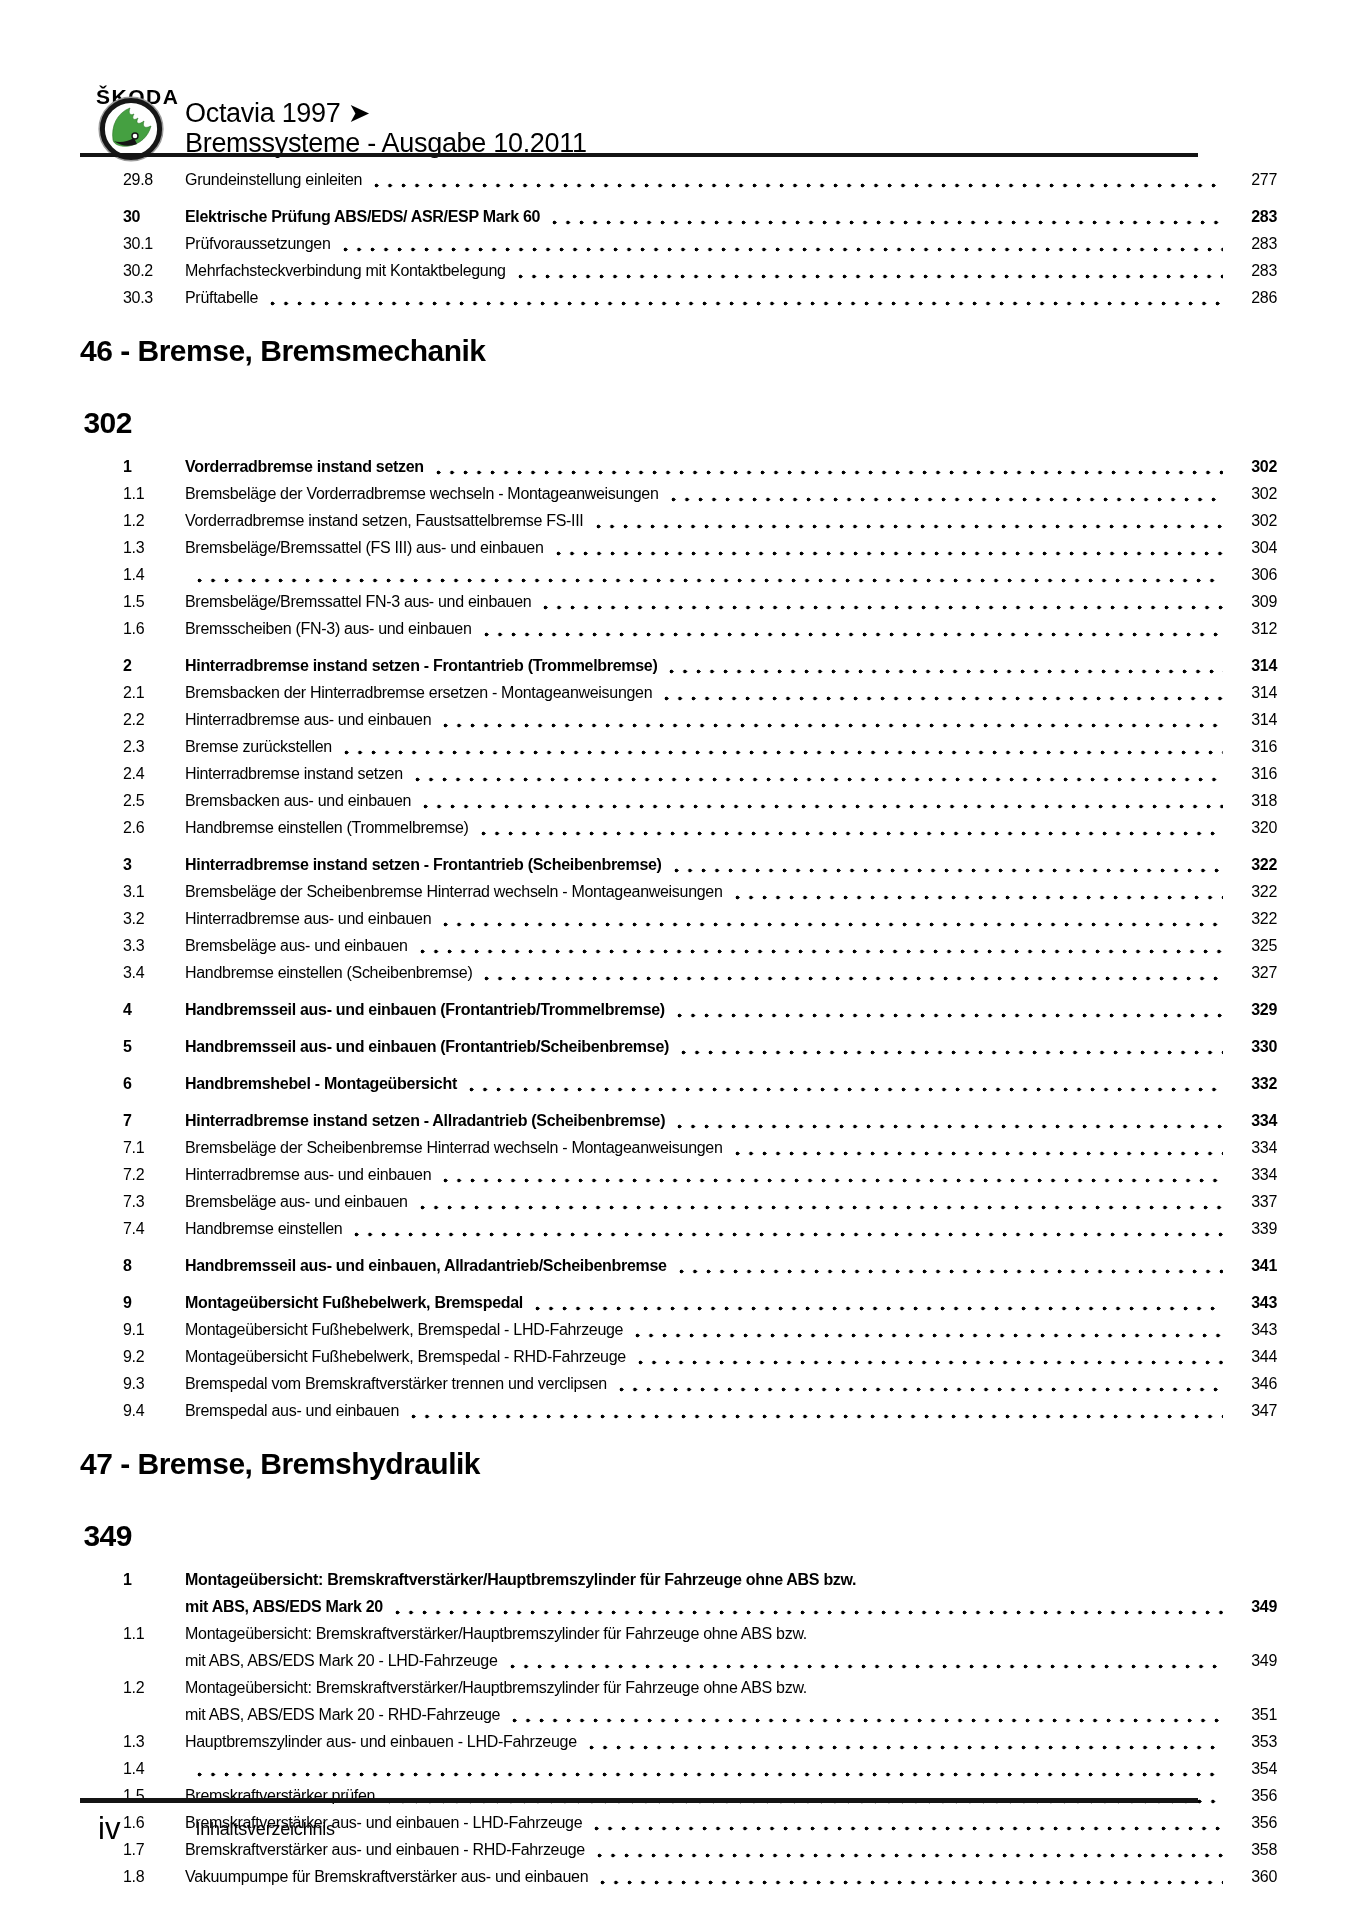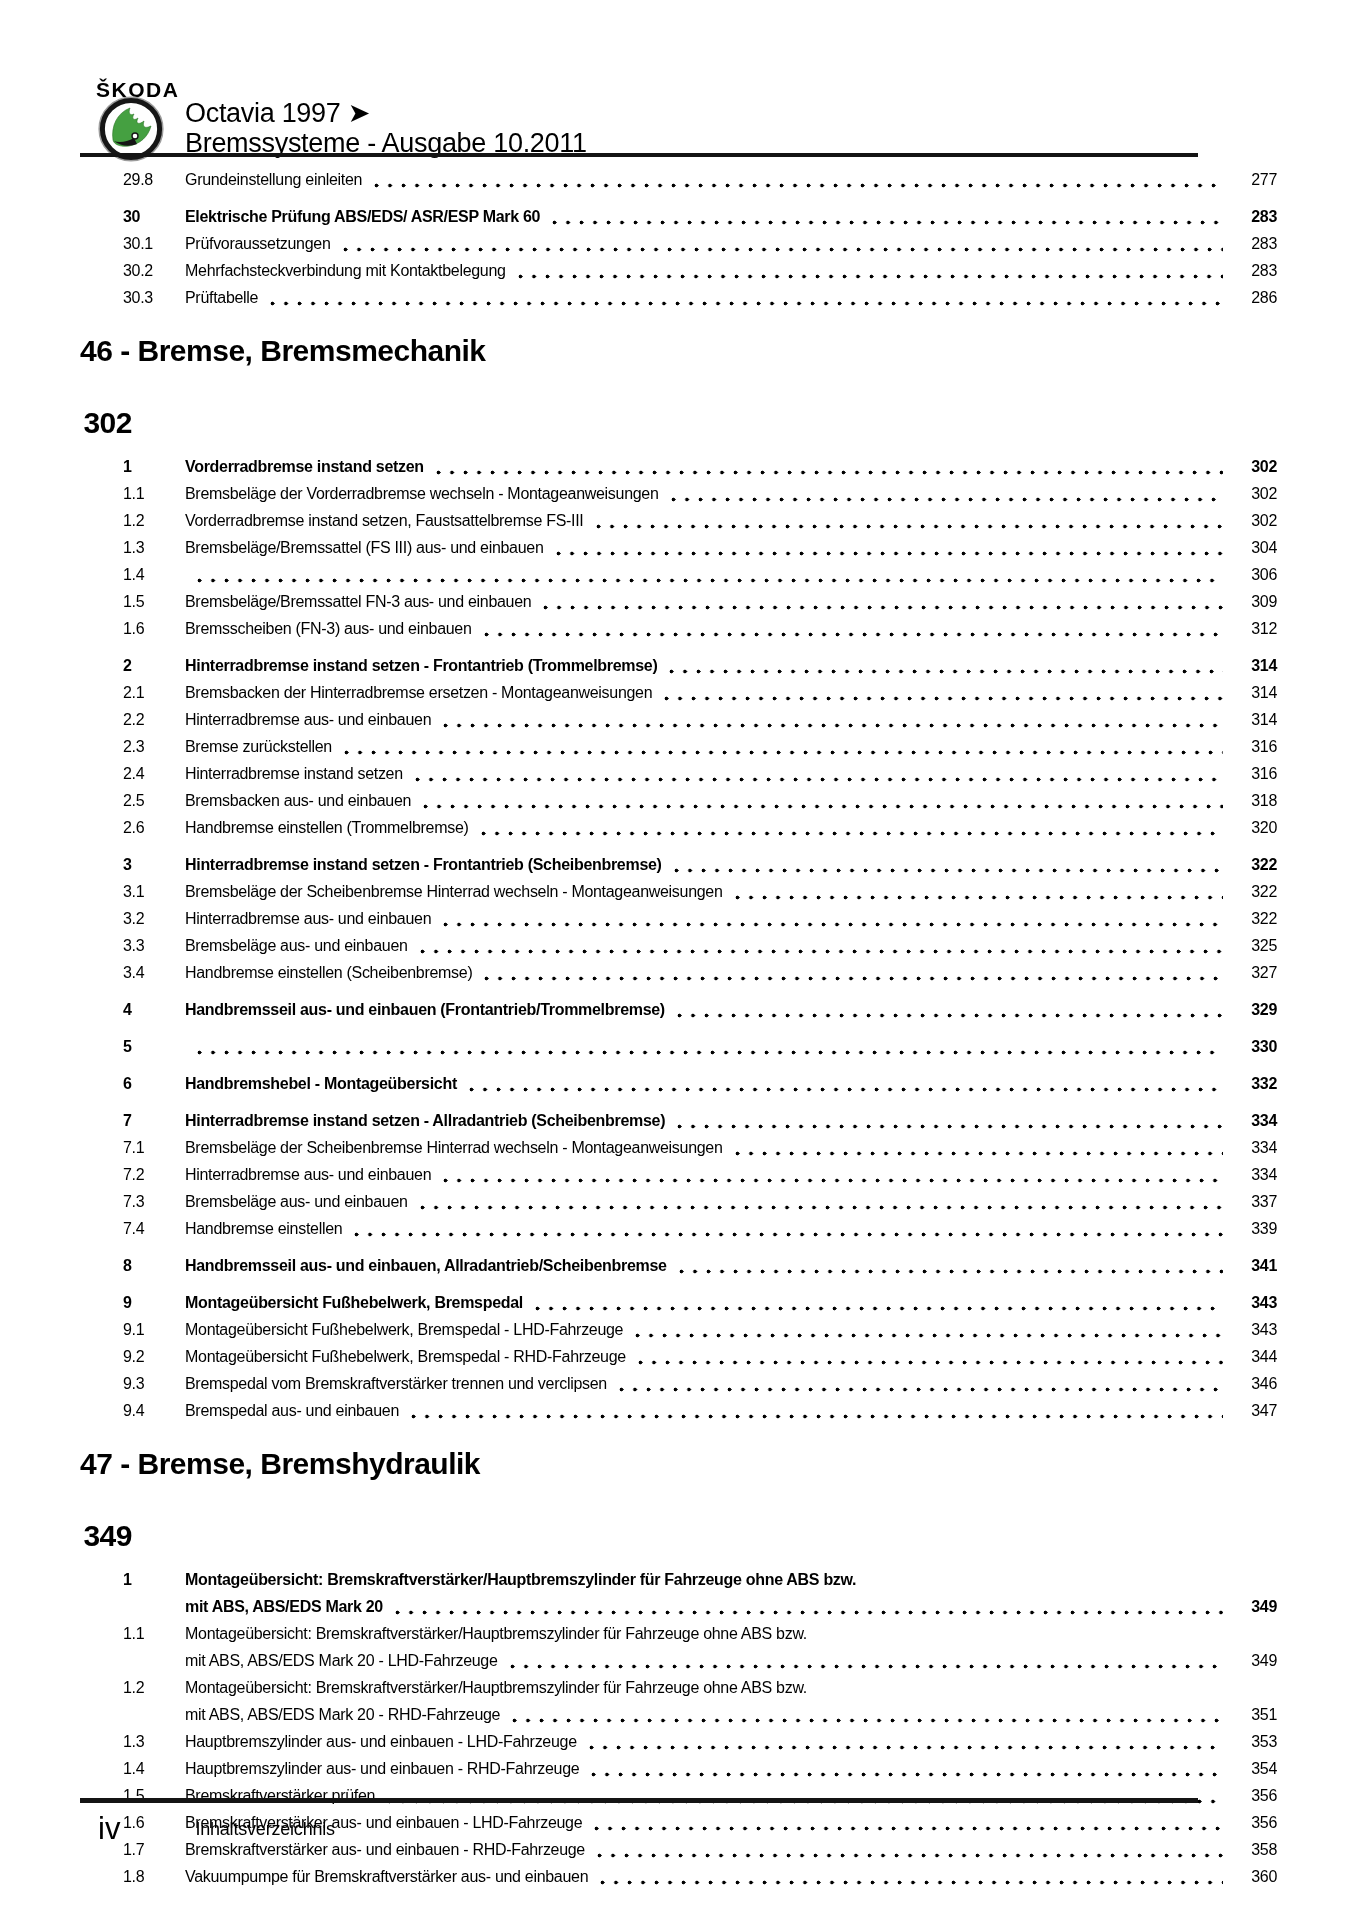--- a/index.html
+++ b/index.html
@@ -3,21 +3,21 @@
 <meta charset="utf-8">
 <style>
   html,body { margin:0; padding:0; background:#e8e8e8; }
   .page {
     position:relative; width:1357px; height:1920px; margin:0 auto;
     background:#ffffff; color:#000;
     font-family:"Liberation Sans", sans-serif;
     overflow:hidden;
   }
   
-  .brand { position:absolute; left:96px; top:78px;text-align:right; }
+  .brand { position:absolute; left:96px; top:85px;text-align:right; }
   .wordmark { font-size:21px; font-weight:700; letter-spacing:1.5px; }
   .logo { position:absolute; left:98px; top:96px; width:66px; height:66px; }
   .head-titles { position:absolute; left:185px; top:98px; font-size:27px; line-height:30px; letter-spacing:-0.3px; }
   .rule-top { position:absolute; left:80px; top:153px; width:1118px; height:4px; background:#141414; }
   
   .toc { position:absolute; left:80px; top:166px; width:1197px; }
   .line { display:flex; align-items:baseline; line-height:27px; font-size:16px; letter-spacing:-0.3px; padding-left:43px; }
   .num { flex:0 0 62px; }
   .title { flex:0 1 auto; white-space:nowrap; }
   .dots {
@@ -318,20 +318,21 @@
       <span class="title">Handbremsseil aus- und einbauen (Frontantrieb/Trommelbremse)</span>
       <span class="dots"></span>
       <span class="pg">329</span>
     </div>
 
   </div>
 
   <div class="row bold group">
     <div class="line l1">
       <span class="num">5</span>
+      <span class="title">Handbremsseil aus- und einbauen (Frontantrieb/Scheibenbremse)</span>
       <span class="dots"></span>
       <span class="pg">330</span>
     </div>
 
   </div>
 
   <div class="row bold group">
     <div class="line l1">
       <span class="num">6</span>
       <span class="title">Handbremshebel - Montageübersicht</span>
@@ -505,21 +506,20 @@
       <span class="title">Hauptbremszylinder aus- und einbauen - LHD-Fahrzeuge</span>
       <span class="dots"></span>
       <span class="pg">353</span>
     </div>
 
   </div>
 
   <div class="row">
     <div class="line l1">
       <span class="num">1.4</span>
-      <span class="title">Hauptbremszylinder aus- und einbauen - RHD-Fahrzeuge</span>
       <span class="dots"></span>
       <span class="pg">354</span>
     </div>
 
   </div>
 
   <div class="row">
     <div class="line l1">
       <span class="num">1.5</span>
       <span class="title">Bremskraftverstärker prüfen</span>

